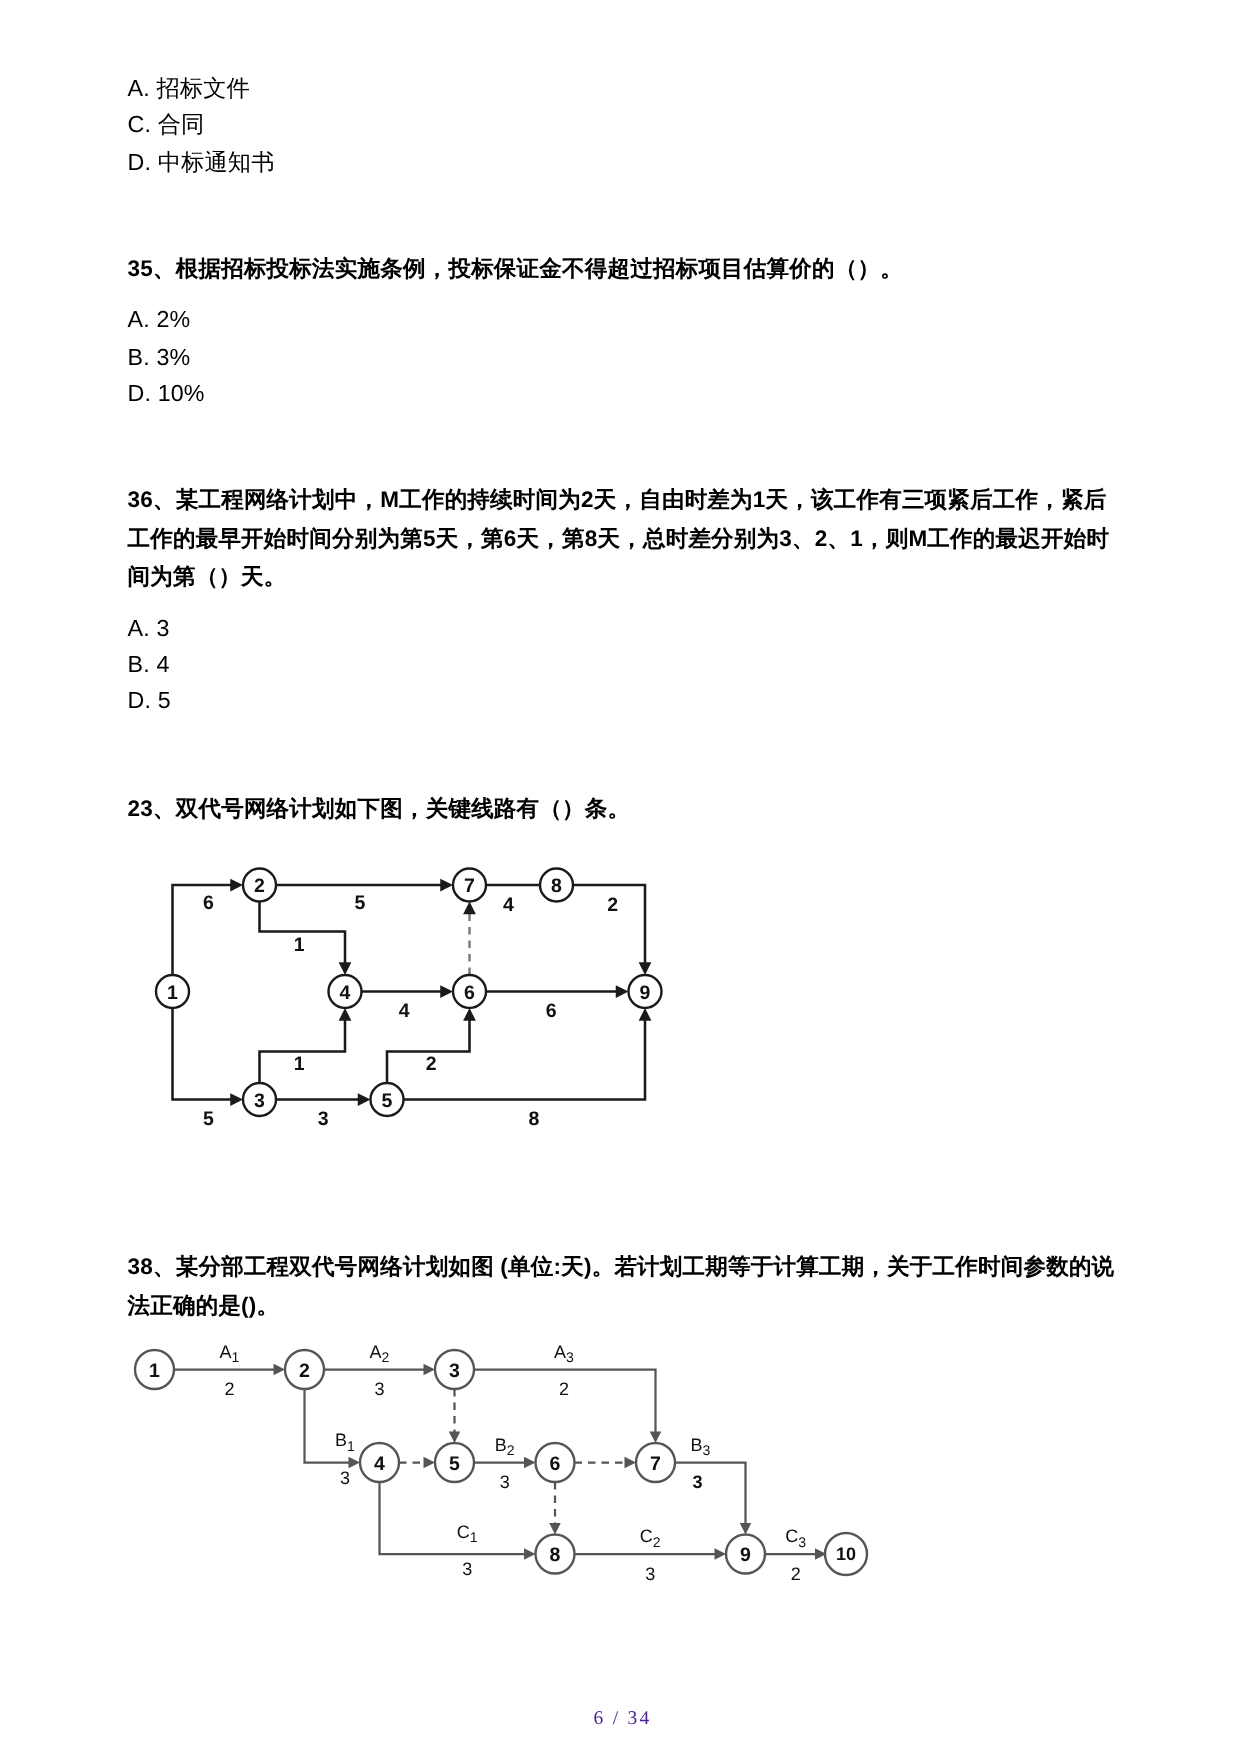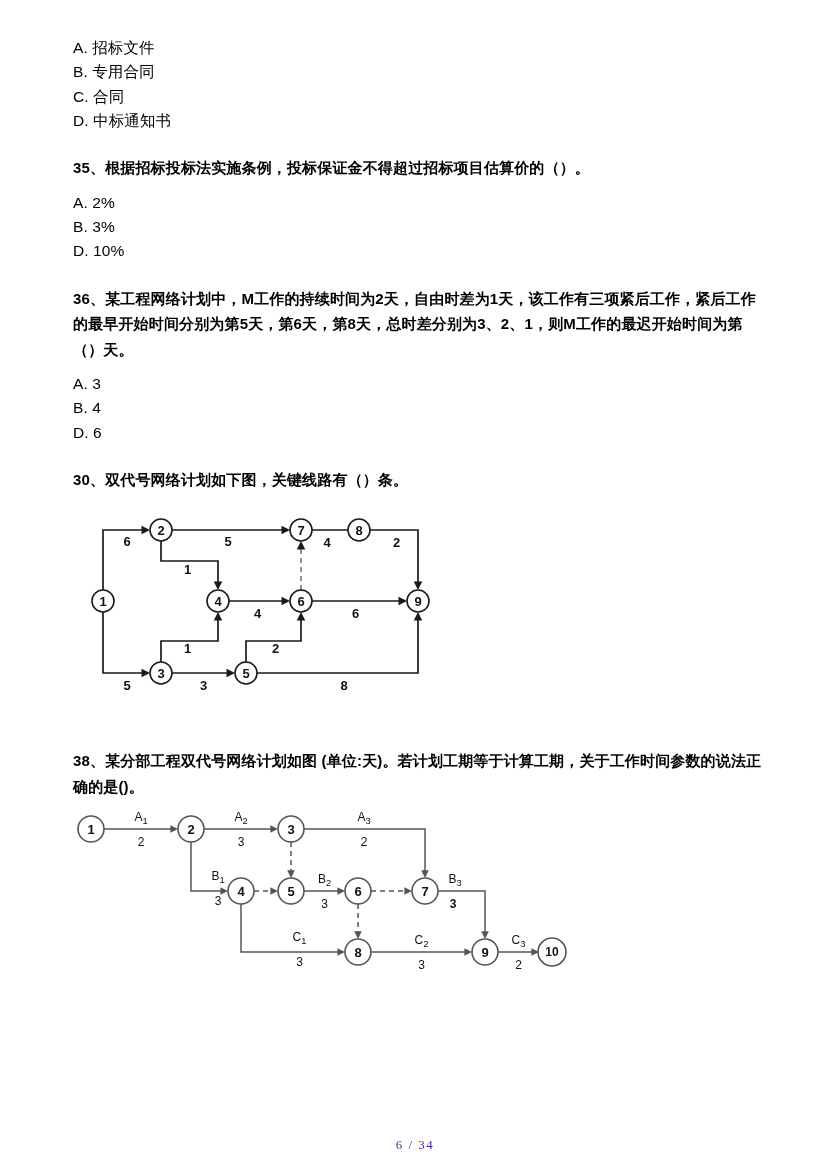--- a/index.html
+++ b/index.html
@@ -38,21 +38,21 @@
   }
   .qtext {
     font-size: 15px;
     line-height: 25.5px;
     font-weight: 700;
     letter-spacing: 0.15px;
   }
   .q-gap { height: 22px; }
   .opt-gap { height: 10px; }
 
-  .block { margin: 0; padding: 0; }
+  .block { margin: 12px; padding: 0; }
 
   
   .diagram-wrap {
     position: relative;
     width: 690px;
   }
   .diagram-wrap svg { display: block; }
 
   
   .footer {
@@ -68,21 +68,20 @@
   }
 </style>
 </head>
 <body>
 
 <div class="page">
   <div class="content">
 
     <div class="block">
       <div class="opt">A. 招标文件</div>
-      <div class="opt">B. 专用合同</div>
       <div class="opt">C. 合同</div>
       <div class="opt">D. 中标通知书</div>
     </div>
 
     <div class="q-gap"></div>
 
     <div class="block">
       <div class="qtext">35、根据招标投标法实施条例，投标保证金不得超过招标项目估算价的（）。</div>
       <div class="opt-gap"></div>
       <div class="opt">A. 2%</div>
@@ -90,27 +89,27 @@
       <div class="opt">D. 10%</div>
     </div>
 
     <div class="q-gap"></div>
 
     <div class="block">
       <div class="qtext">36、某工程网络计划中，M工作的持续时间为2天，自由时差为1天，该工作有三项紧后工作，紧后工作的最早开始时间分别为第5天，第6天，第8天，总时差分别为3、2、1，则M工作的最迟开始时间为第（）天。</div>
       <div class="opt-gap"></div>
       <div class="opt">A. 3</div>
       <div class="opt">B. 4</div>
-      <div class="opt">D. 6</div>
-    </div>
-
-    <div class="q-gap"></div>
-
-    <div class="block">
-      <div class="qtext">30、双代号网络计划如下图，关键线路有（）条。</div>
+      <div class="opt">D. 5</div>
+    </div>
+
+    <div class="q-gap"></div>
+
+    <div class="block">
+      <div class="qtext">23、双代号网络计划如下图，关键线路有（）条。</div>
 
       <div class="diagram-wrap" style="height:214px; margin-top:16px;">
         <svg id="svg37" width="420" height="210" viewBox="0 0 420 210" style="margin-left:8px;">
             <polyline points="22,82 22,22 65,22" fill="none" stroke="#1a1a1a" stroke-width="1.7" stroke-linejoin="miter" stroke-linecap="butt"></polyline>
             <polygon points="69,22 60.5,17.75 60.5,26.25" fill="#1a1a1a" stroke="none"></polygon>
             <text x="46" y="38" text-anchor="middle" font-family="&quot;Liberation Sans&quot;, sans-serif" font-size="13" font-weight="700" fill="#111">6</text>
             <polyline points="91,22 205,22" fill="none" stroke="#1a1a1a" stroke-width="1.7" stroke-linejoin="miter" stroke-linecap="butt"></polyline>
             <polygon points="209,22 200.5,17.75 200.5,26.25" fill="#1a1a1a" stroke="none"></polygon>
             <text x="147" y="38" text-anchor="middle" font-family="&quot;Liberation Sans&quot;, sans-serif" font-size="13" font-weight="700" fill="#111">5</text>
             <polyline points="80,33 80,53 137,53 137,77" fill="none" stroke="#1a1a1a" stroke-width="1.7" stroke-linejoin="miter" stroke-linecap="butt"></polyline>

